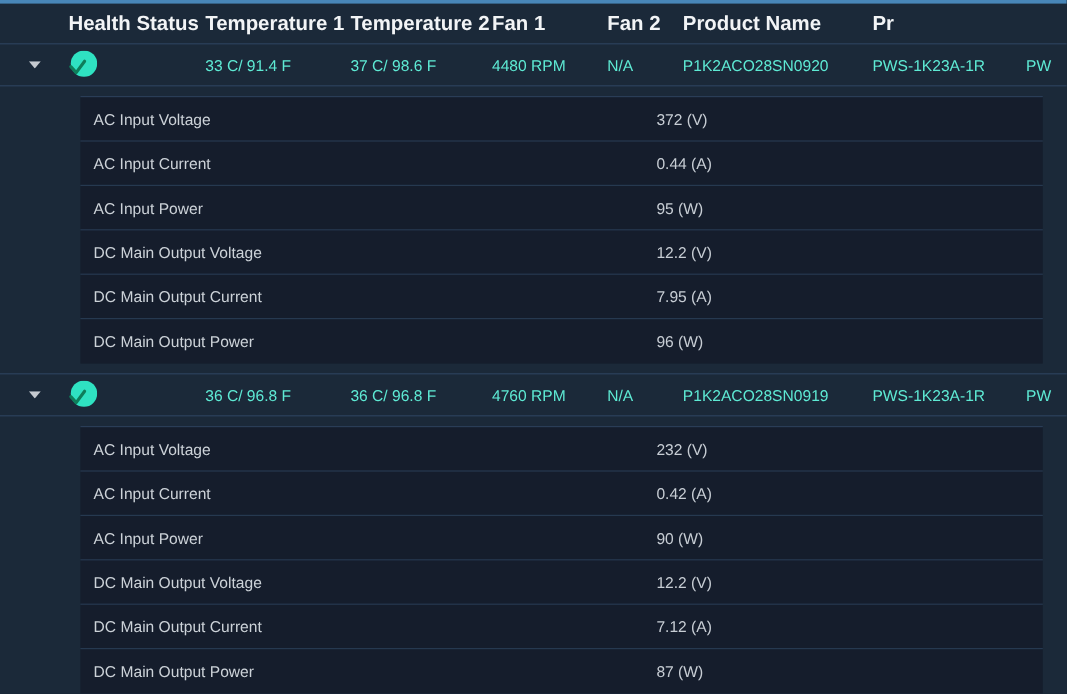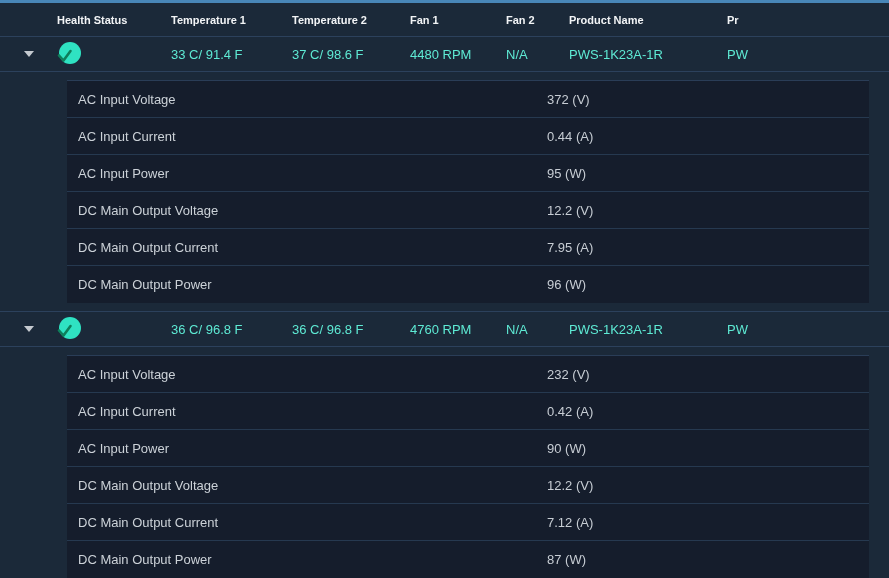--- a/index.html
+++ b/index.html
@@ -10,21 +10,21 @@
     -webkit-font-smoothing:antialiased;
   }
   .accent-bar{height:3px;background:#4886b8;}
   .grid-row{
     display:grid;
     grid-template-columns:57px 114px 121px 118px 96px 63px 158px 128px 1fr;
     align-items:center;
   }
   .header-row{height:33px;}
   .header-row .hcell{
-    color:#f2f4f6;font-weight:700;font-size:11px;white-space:nowrap;overflow:hidden;
+    color:#f2f4f6;font-weight:700;font-size:17px;white-space:nowrap;overflow:hidden;
   }
   .main-row{
     height:36px;box-sizing:border-box;
     border-top:1px solid #2c415c;border-bottom:1px solid #2c415c;
     color:#5eead4;font-size:13px;
   }
   .main-row .cell{white-space:nowrap;overflow:hidden;}
   .caret{
     margin-left:24px;width:0;height:0;
     border-left:5px solid transparent;border-right:5px solid transparent;
@@ -74,20 +74,21 @@
     <div class="cell">
       <svg class="health-icon" width="24" height="24" viewBox="0 0 24 24">
         <circle cx="13" cy="11" r="11" fill="#2fe2c2"></circle>
         <polyline points="2,13.5 6.5,18.5 13.5,9" fill="none" stroke="#0e7e5b" stroke-width="2.6" stroke-linecap="round" stroke-linejoin="round"></polyline>
       </svg>
     </div>
     <div class="cell">33 C/ 91.4 F</div>
     <div class="cell">37 C/ 98.6 F</div>
     <div class="cell">4480 RPM</div>
     <div class="cell">N/A</div>
+    <div class="cell">P1K2ACO28SN0920</div>
     <div class="cell">PWS-1K23A-1R</div>
     <div class="cell">PW</div>
   </div>
 
   <div class="details-panel">
     <div class="detail-row">
       <span class="detail-label">AC Input Voltage</span>
       <span class="detail-value">372 (V)</span>
     </div>
     <div class="detail-row">
@@ -119,20 +120,21 @@
     <div class="cell">
       <svg class="health-icon" width="24" height="24" viewBox="0 0 24 24">
         <circle cx="13" cy="11" r="11" fill="#2fe2c2"></circle>
         <polyline points="2,13.5 6.5,18.5 13.5,9" fill="none" stroke="#0e7e5b" stroke-width="2.6" stroke-linecap="round" stroke-linejoin="round"></polyline>
       </svg>
     </div>
     <div class="cell">36 C/ 96.8 F</div>
     <div class="cell">36 C/ 96.8 F</div>
     <div class="cell">4760 RPM</div>
     <div class="cell">N/A</div>
+    <div class="cell">P1K2ACO28SN0919</div>
     <div class="cell">PWS-1K23A-1R</div>
     <div class="cell">PW</div>
   </div>
 
   <div class="details-panel">
     <div class="detail-row">
       <span class="detail-label">AC Input Voltage</span>
       <span class="detail-value">232 (V)</span>
     </div>
     <div class="detail-row">

